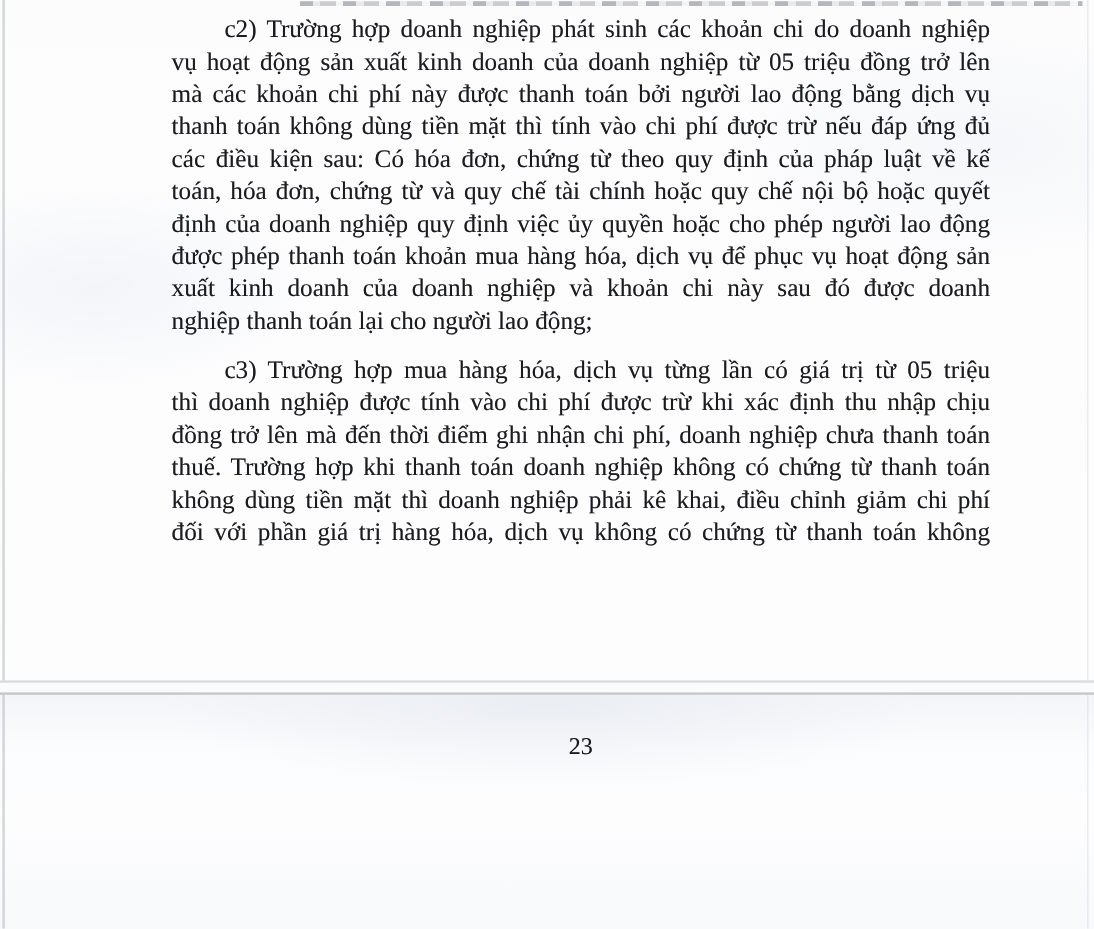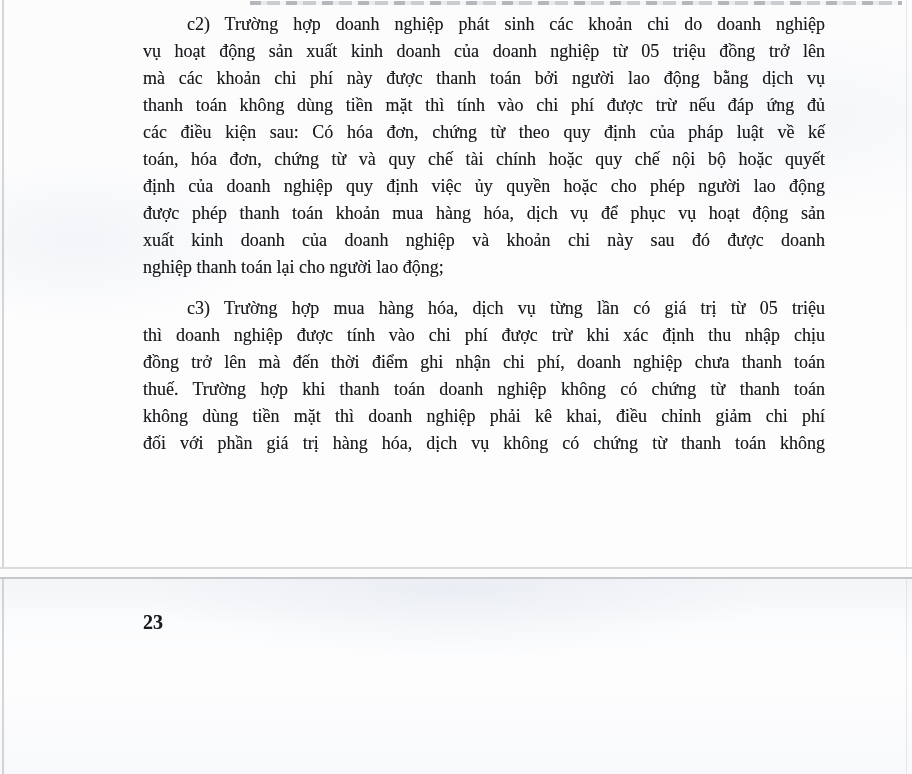--- a/index.html
+++ b/index.html
@@ -66,45 +66,45 @@
       rgba(120,126,134,0.55) 0px, rgba(120,126,134,0.55) 11px,
       rgba(170,176,184,0.25) 11px, rgba(170,176,184,0.25) 17px,
       rgba(140,146,154,0.45) 17px, rgba(140,146,154,0.45) 30px,
       rgba(200,204,210,0.15) 30px, rgba(200,204,210,0.15) 36px);
     filter: blur(0.6px);
   }
   .textblock {
     position: absolute;
     left: 143px;
     width: 682px;
-    font-size: 18px;
+    font-size: 21px;
     line-height: 27px;
     color: #1a1b1e;
     text-shadow: 0 0 0.4px rgba(20,20,24,0.45);
   }
   .tb-p22 { top: 11px; }
   .tb-p23 { top: 91px; }
   .paragraph + .paragraph { margin-top: 14px; }
   .line {
     text-align: justify;
     text-align-last: justify;
     min-height: 27px;
   }
   .line.indent { padding-left: 44px; }
   .line.last-left { text-align-last: left; }
   .page-number {
     position: absolute;
     left: 143px;
     width: 682px;
     top: 30px;
+    text-align: center;
     font-size: 20px;
     line-height: 27px;
     color: #1a1b1e;
     text-shadow: 0 0 0.4px rgba(20,20,24,0.45);
-    font-weight: bold;
   }
 </style>
 </head>
 <body>
 
 <div class="viewer">
 
   <div class="page page-22">
     <div class="page-left-edge"></div>
     <div class="page-right-edge"></div>

